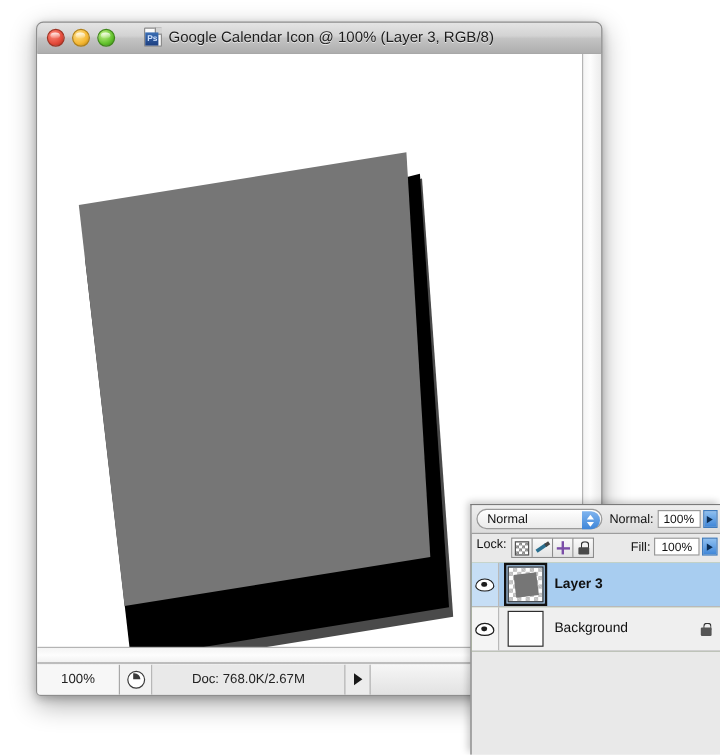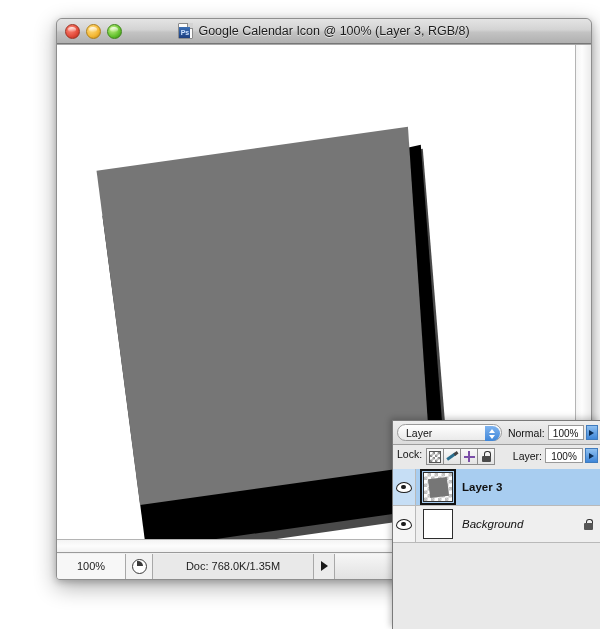--- a/index.html
+++ b/index.html
@@ -7,28 +7,27 @@
     width: 600px; height: 629px;
     background: #ffffff;
     font-family: "Liberation Sans", sans-serif;
     overflow: hidden;
   }
   #root { position: relative; width: 600px; height: 629px; background: #ffffff; }
 
   
   .ps-window {
     position: absolute; left: 30px; top: 18px;
-    width: 536px; height: 562px;
+    width: 472px; height: 562px;
     border-radius: 6px 6px 4px 4px;
     box-shadow: 0 7px 22px rgba(0,0,0,0.32), 0 2px 7px rgba(0,0,0,0.22);
     background: #d6d6d6;
     overflow: hidden;
     border: 1px solid #8e8e8e;
     box-sizing: border-box;
-    margin-left: 26px;
   }
   .titlebar {
     position: relative; height: 24px; width: 100%;
     background: linear-gradient(to bottom, #e4e4e4 0%, #d3d3d3 45%, #c3c3c3 55%, #b0b0b0 100%);
     border-bottom: 1px solid #777;
     border-radius: 5px 5px 0 0;
     display: flex; align-items: center;
   }
   .lights { position: absolute; left: 8px; top: 5px; display: flex; gap: 6px; }
   .light { width: 13px; height: 13px; border-radius: 50%; position: relative; }
@@ -246,21 +245,21 @@
   }
   .th-shape.gray { background: #767676; }
   .th-shape.black { background: #000; }
   .th-stroke {
     position: absolute; left: 3px; top: 12px; width: 24px; height: 5px;
     background: linear-gradient(to right,#1a1a1a,#3c3c3c);
     transform: rotate(-9deg);
   }
   .layer-name { flex: 1; font-size: 11.5px; color: #111; padding-left: 2px; }
   .layer-name.bold { font-weight: bold; }
-  .layer-name.italic { font-style: italic; }
+  .layer-name.italic { }
   .lock-badge { width: 24px; display:flex; align-items:center; justify-content:center; }
   .small-lock { width:9px;height:11px;position:relative; }
   .small-lock::before {
     content:""; position:absolute; left:2px; top:0; width:5px;height:5px;
     border:1.5px solid #333; border-bottom:none; border-radius:3px 3px 0 0;
   }
   .small-lock::after { content:""; position:absolute; left:0; top:4.5px; width:9px;height:6.5px; background:#555; border-radius:1px; }
 </style>
 </head>
 <body>
@@ -296,35 +295,35 @@
       <div class="vscroll"></div>
       <div class="hscroll"></div>
       <div class="corner-box"></div>
     </div>
 
     <div class="statusbar">
       <div class="sb-zoom">100%</div>
       <div class="sb-iconbtn">
         <span class="pie-icon"></span>
       </div>
-      <div class="sb-doc">Doc: 768.0K/1.35M</div>
+      <div class="sb-doc">Doc: 768.0K/2.67M</div>
       <div class="sb-arrow">
         <span class="tri-right"></span>
       </div>
       <div class="sb-rest"></div>
     </div>
 
   </div>
 
   <div class="layers-panel">
 
     <div class="panel-top">
       <div class="row">
         <div class="blend-select">
-          <span class="lbl">Layer</span>
+          <span class="lbl">Normal</span>
           <span class="stepper">
             <i class="up"></i>
               <i class="dn"></i>
           </span>
         </div>
         <span class="field-label">Normal:</span>
         <span class="num-field">100%</span>
         <span class="blue-arrow">
             <i></i>
           </span>
@@ -341,21 +340,21 @@
             <i class="brush-ic"></i>
           </span>
         <span class="lockbtn">
             <i class="move-ic"></i>
           </span>
         <span class="lockbtn">
             <i class="pad-ic"></i>
           </span>
       </span>
       <span class="fill-right">
-        <span class="field-label">Layer:</span>
+        <span class="field-label">Fill:</span>
         <span class="num-field">100%</span>
         <span class="blue-arrow">
             <i></i>
           </span>
       </span>
     </div>
 
     <div class="layer-list">
 
       <div class="layer-row selected">

